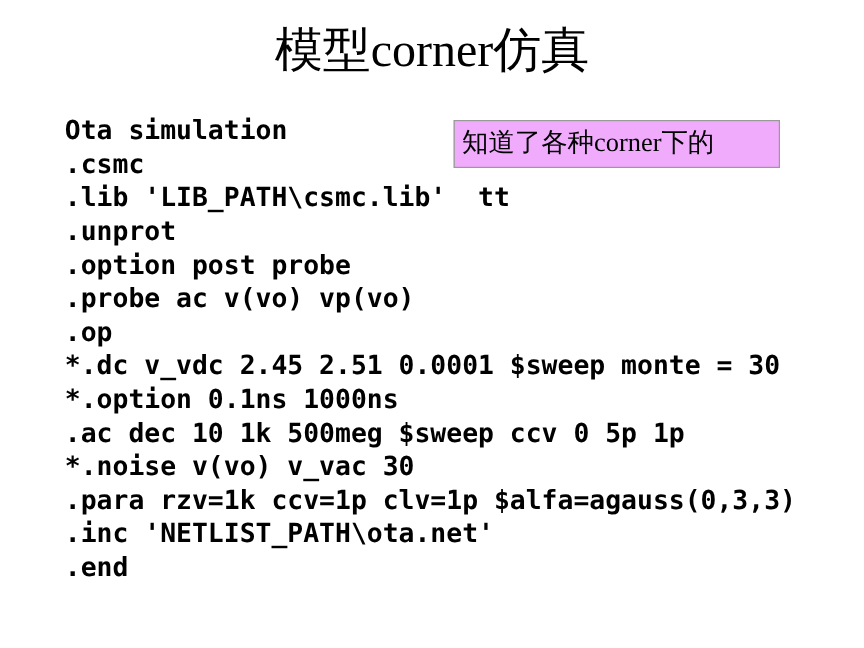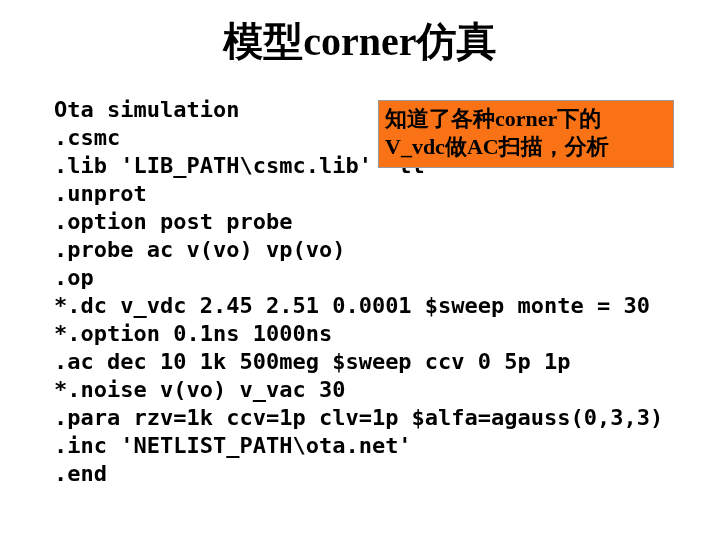--- a/index.html
+++ b/index.html
@@ -19,46 +19,46 @@
     box-sizing: border-box;
   }
   .title {
     position: absolute;
     top: 14px;
     left: 0;
     width: 100%;
     text-align: center;
     font-size: 40px;
     font-family: "SimSun", "宋体", "Times New Roman", serif;
-    font-weight: bold;
+    font-weight: normal;
     letter-spacing: 0px;
   }
   .code-block {
     position: absolute;
     top: 96px;
     left: 54px;
     right: 40px;
     font-family: "SimHei", "黑体", "MS Gothic", monospace;
     font-size: 22px;
     line-height: 28px;
     font-weight: bold;
     white-space: pre;
   }
   .note-box {
     position: absolute;
     top: 100px;
     left: 378px;
-    width: 296px;
+    width: 272px;
     border: 1px solid #999;
-    background: #f97316;
+    background: #f0abfc;
     font-family: "SimSun", "宋体", serif;
     font-size: 22px;
     line-height: 28px;
     padding: 4px 6px 6px 6px;
-    font-weight: bold;
+    font-weight: normal;
     box-sizing: border-box;
   }
 </style>
 </head>
 <body>
 
 <div class="slide">
 
   <div class="title">模型corner仿真</div>
 
@@ -72,16 +72,15 @@
 <span>*.dc v_vdc 2.45 2.51 0.0001 $sweep monte = 30</span>
 <span>*.option 0.1ns 1000ns</span>
 <span>.ac dec 10 1k 500meg $sweep ccv 0 5p 1p</span>
 <span>*.noise v(vo) v_vac 30</span>
 <span>.para rzv=1k ccv=1p clv=1p $alfa=agauss(0,3,3)</span>
 <span>.inc 'NETLIST_PATH\ota.net'</span>
 <span>.end</span></div>
 
   <div class="note-box">
     <div>知道了各种corner下的</div>
-    <div>V_vdc做AC扫描，分析</div>
   </div>
 
 </div>
 
 </body></html>

